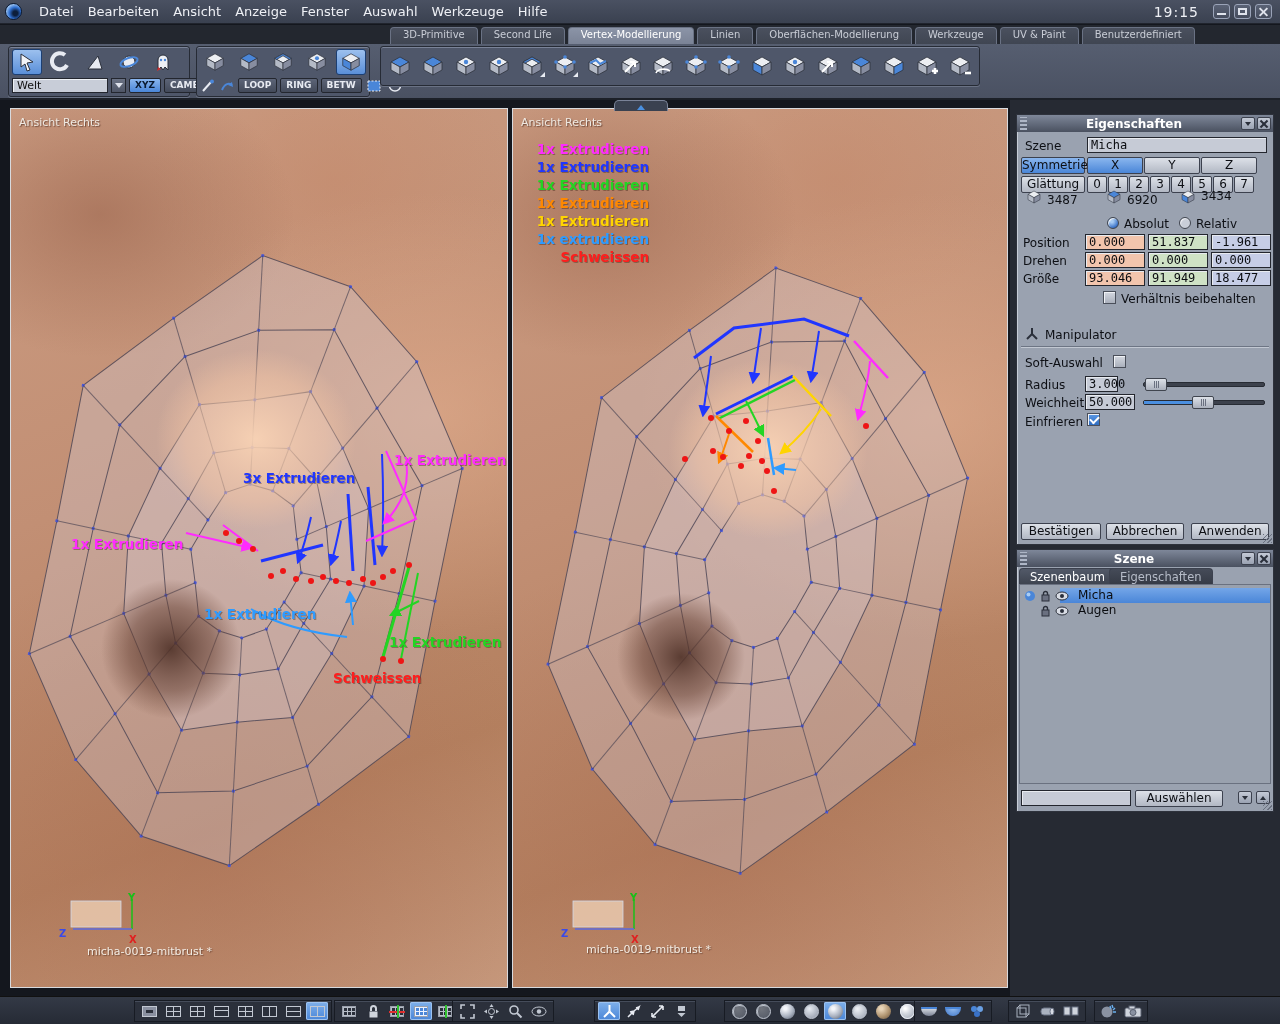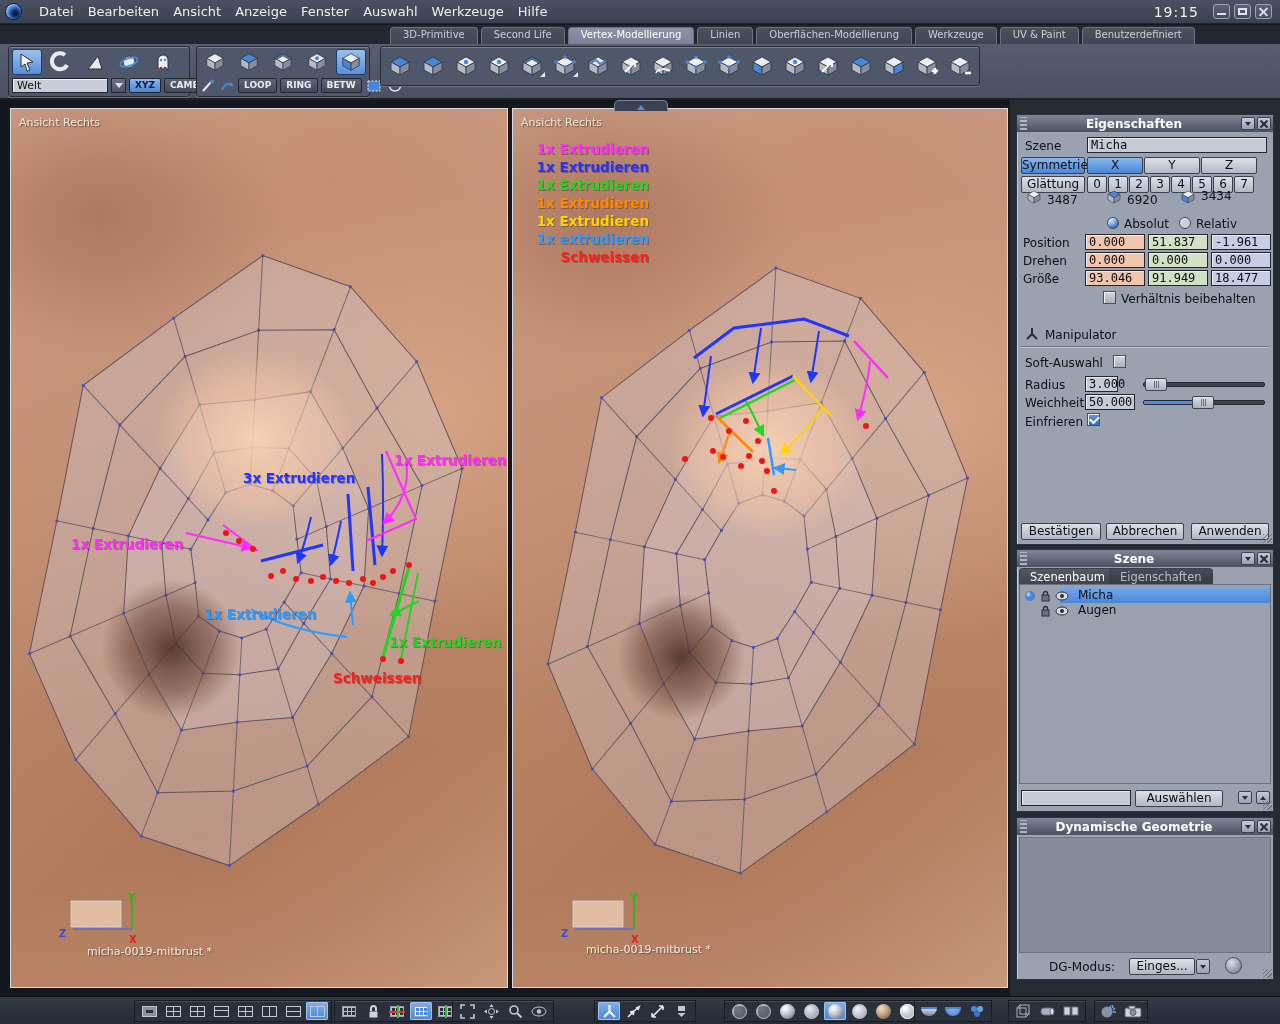--- a/index.html
+++ b/index.html
@@ -1037,40 +1037,20 @@
       <div class="pbtn" style="left:118px;top:240px;width:88px">Auswählen</div>
       <div class="hbtn" style="position:absolute;left:221px;top:241px">
           <div class="tri-d"></div>
         </div>
       <div class="hbtn" style="position:absolute;left:239px;top:241px">
           <div class="tri-u" style="border-bottom-color:#2a2f3a;border-left-width:3px;border-right-width:3px;border-bottom-width:4px"></div>
         </div>
       <div class="resize-grip"></div>
     </div>
 
-    <div class="panel" style="top:717px;height:163px">
-      <div class="phead">
-        <div class="grip"></div>
-        <span class="ptitle">Dynamische Geometrie</span>
-        <div class="hbtn">
-            <div class="tri-d"></div>
-          </div>
-        <div class="hbtn">
-            <div class="hx"></div>
-          </div>
-      </div>
-      <div class="treearea" style="top:19px;height:116px;background:#858d9a"></div>
-      <span class="lbl" style="left:32px;top:142px">DG-Modus:</span>
-      <div class="pbtn" style="left:112px;top:140px;width:66px">Einges...</div>
-      <div class="hbtn" style="position:absolute;left:179px;top:141px;height:15px">
-          <div class="tri-d"></div>
-        </div>
-      <div style="position:absolute;left:208px;top:139px;width:17px;height:17px;border-radius:50%;background:radial-gradient(circle at 35% 30%,#d8dce4,#8a92a2 70%,#5a6170);border:1px solid #454b58"></div>
-      <div class="resize-grip"></div>
-    </div>
   </div>
 
   <div id="footer">
     <div class="fg" style="left:134px">
       <div class="fbtn">
           <div class="lay l-in"></div>
         </div>
       <div class="fbtn">
           <div class="lay l-q"></div>
         </div>

